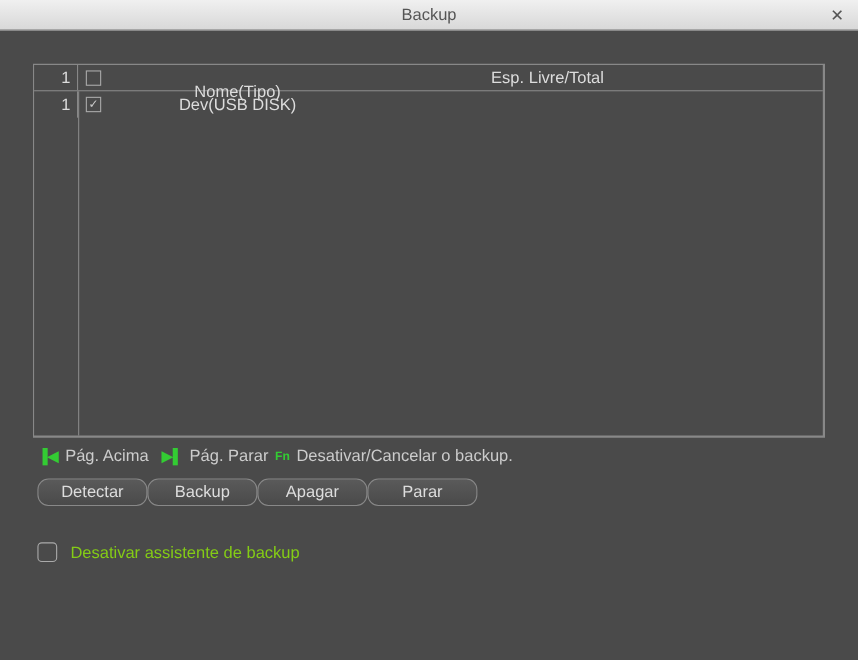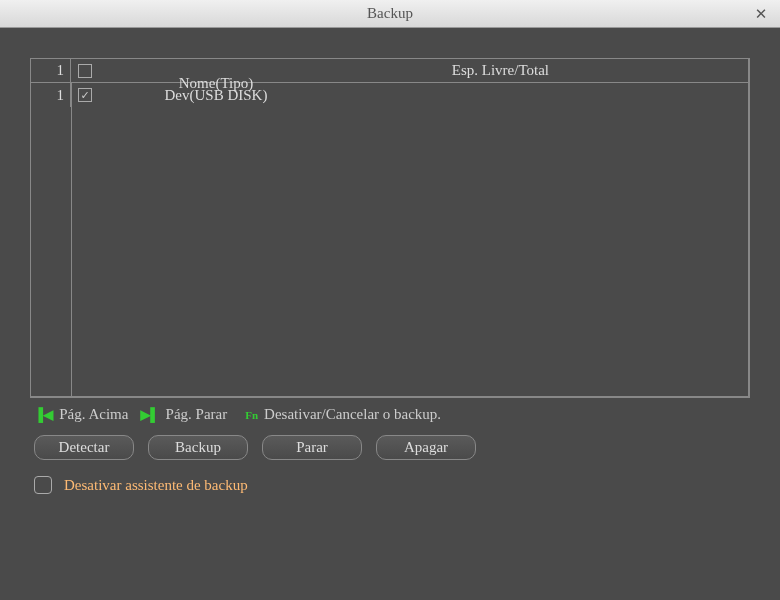--- a/index.html
+++ b/index.html
@@ -1,19 +1,19 @@
 <!DOCTYPE html>
 <html><head>
   <meta charset="utf-8">
   <style>
     * {
       margin: 0;
       padding: 0;
       box-sizing: border-box;
-      font-family: Liberation Serif, serif;
+      font-family: Liberation Sans, sans-serif;
       font-size: 15px;
     }
     body {
       width: 780px;
       height: 600px;
       background: #4a4a4a;
       display: flex;
       flex-direction: column;
     }
     .titlebar {
@@ -152,40 +152,39 @@
       font-weight: bold;
       font-size: 13px;
     }
     .hint-fn {
       color: #3c3;
       font-size: 11px;
       font-weight: bold;
     }
     .buttons-row {
       display: flex;
-      gap: 14px;
-      margin-bottom: 16px;
+      margin-bottom: 33px;
       padding-left: 4px;
     }
     .btn {
       background: linear-gradient(to bottom, #5a5a5a, #4a4a4a);
       border: 1px solid #888;
       border-radius: 10px;
       color: #ddd;
       padding: 3px 18px;
       cursor: pointer;
       font-size: 15px;
       min-width: 100px;
       text-align: center;
     }
     .footer-row {
       display: flex;
       align-items: center;
       gap: 12px;
-      color: #fdba74;
+      color: #84cc16;
       padding-left: 4px;
     }
     .footer-checkbox {
       width: 18px;
       height: 18px;
       border: 1px solid #aaa;
       border-radius: 4px;
       background: #4a4a4a;
     }
   </style>
@@ -220,29 +219,29 @@
         <div class="col-name">Dev(USB DISK)</div>
       </div>
     </div>
   </div>
 
   <div class="hints-row">
     <span class="hint-icon-green">▐◀</span>
     <span>Pág. Acima</span>
     <span class="hint-icon-green" style="margin-left:6px;">▶▌</span>
     <span>Pág. Parar</span>
-    <span class="hint-fn" style="margin-left:12px;">Fn</span>
+    <span class="hint-fn" style="margin-left:0;">Fn</span>
     <span>Desativar/Cancelar o backup.</span>
   </div>
 
   <div class="buttons-row">
     <button class="btn">Detectar</button>
     <button class="btn">Backup</button>
+    <button class="btn">Apagar</button>
     <button class="btn">Parar</button>
-    <button class="btn">Apagar</button>
   </div>
 
   <div class="footer-row">
     <div class="footer-checkbox"></div>
     <span>Desativar assistente de backup</span>
   </div>
 
 </div>
 
 </body></html>

